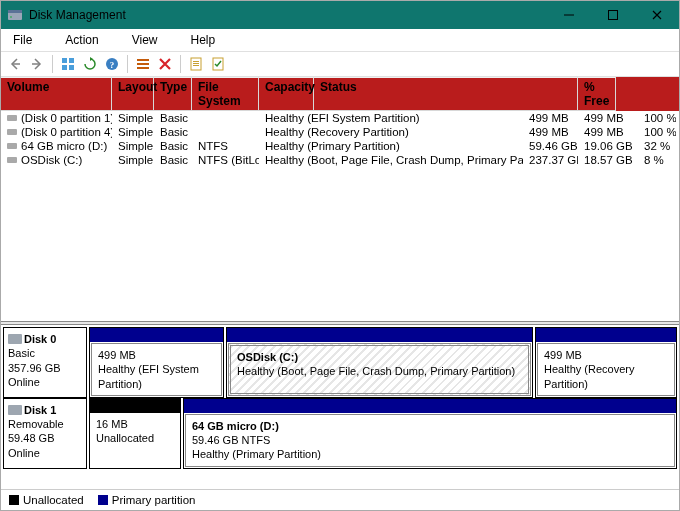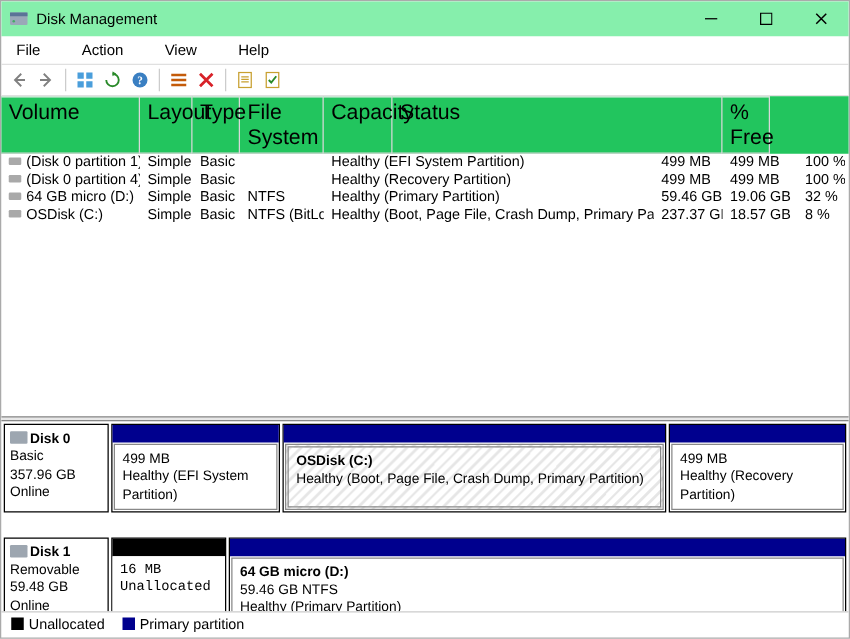--- a/index.html
+++ b/index.html
@@ -15,21 +15,21 @@
     display: flex;
     flex-direction: column;
     border: 1px solid #aaa;
   }
   
   .titlebar {
     display: flex;
     align-items: center;
     height: 28px;
     padding: 0 0 0 6px;
-    background: #86efac;
+    background: #0f766e;
   }
   .titlebar .app-icon { width: 16px; height: 16px; margin-right: 6px; }
   .titlebar .title { flex: 1; font-size: 12px; }
   .winbtn {
     width: 44px;
     height: 28px;
     display: flex;
     align-items: center;
     justify-content: center;
   }
@@ -55,22 +55,23 @@
   .tb-btn {
     width: 20px; height: 20px;
     display: flex; align-items: center; justify-content: center;
   }
   
   .vol-table {
     flex: 0 0 auto;
   }
   .vol-header {
     display: flex;
-    background: #22c55e;
-    font-size: 17px;
+    background: #b91c1c;
+    font-size: 12px;
+    font-weight: bold;
   }
   .vol-header .col {
     border-right: 1px solid #d8d8d8;
     border-bottom: 1px solid #d8d8d8;
     border-top: 1px solid #f0f0f0;
     padding: 2px 6px;
   }
   .vol-row {
     display: flex;
     padding: 0;
@@ -107,21 +108,21 @@
     cursor: row-resize;
   }
 
   
   .gfx-pane {
     flex: 1;
     overflow: hidden;
     padding: 2px;
     display: flex;
     flex-direction: column;
-    gap: 20px;
+    gap: 0;
   }
   .disk-row {
     display: flex;
     gap: 2px;
   }
   .disk-info {
     width: 84px;
     border: 1px solid #000;
     padding: 4px;
     font-size: 11px;
@@ -383,21 +384,21 @@
       </div>
     </div>
     <div class="disk-row">
       <div class="disk-info">
         <div><span class="drive-icon"></span><b>Disk 1</b></div>
         <div>Removable</div>
         <div>59.48 GB</div>
         <div>Online</div>
       </div>
       <div class="parts">
-        <div class="part unalloc" style="flex: 0 0 92px; font-family: Liberation Mono, monospace;">
+        <div class="part unalloc" style="flex: 0 0 92px;">
           <div class="bar"></div>
           <div class="body">
             <div>16 MB</div>
             <div>Unallocated</div>
           </div>
         </div>
         <div class="part " style="flex: 1 1 auto;">
           <div class="bar"></div>
           <div class="body">
             <div><b>64 GB micro  (D:)</b></div>

